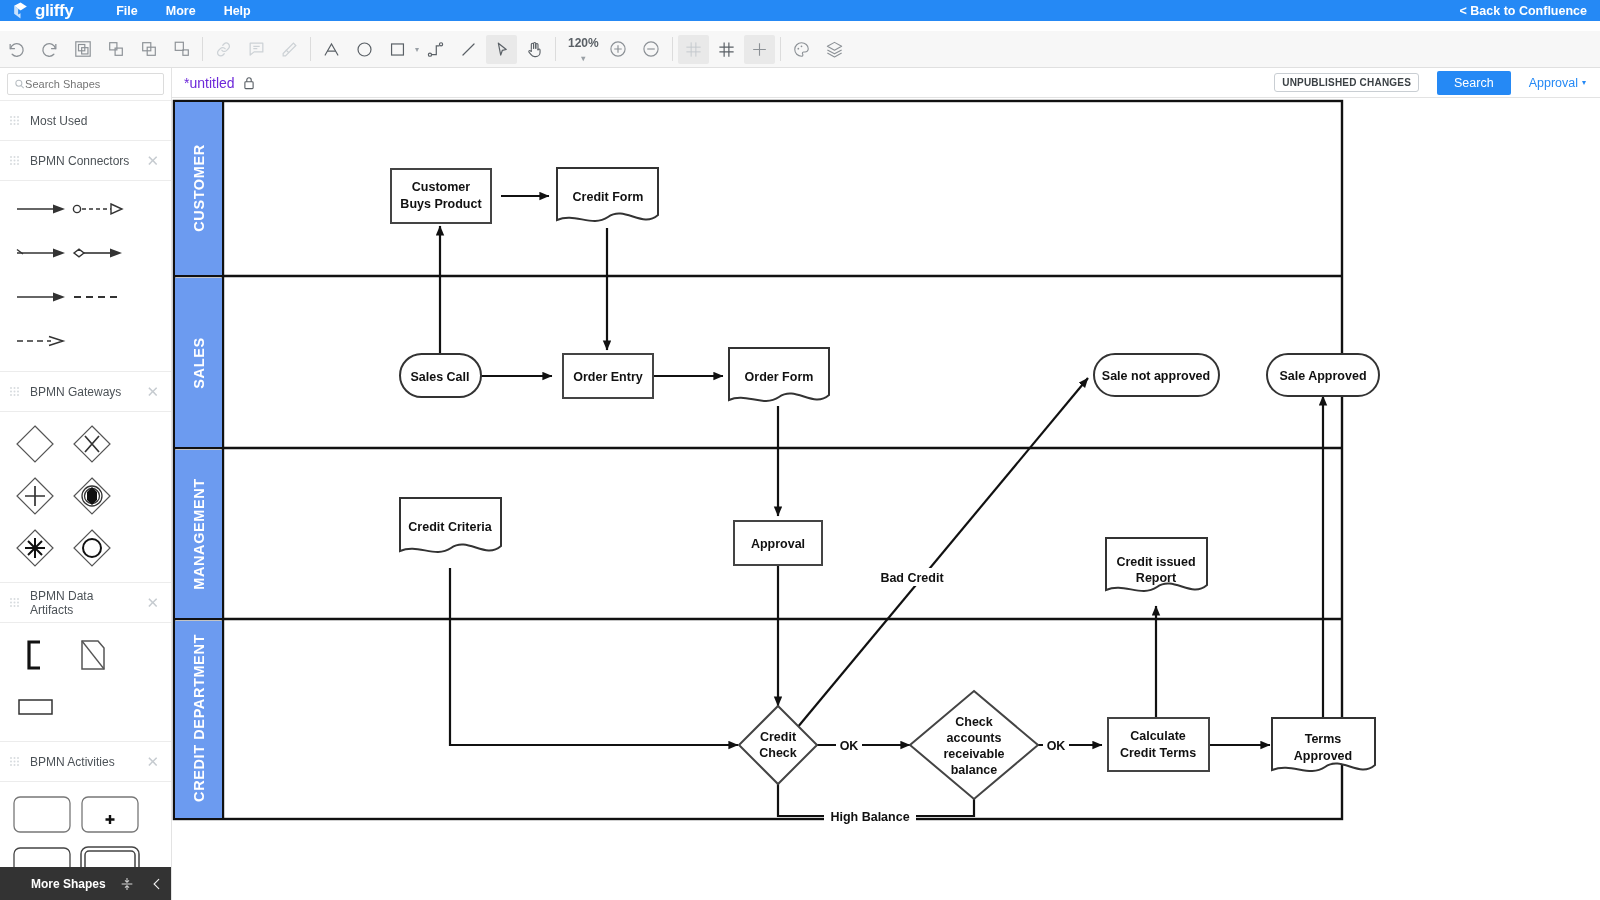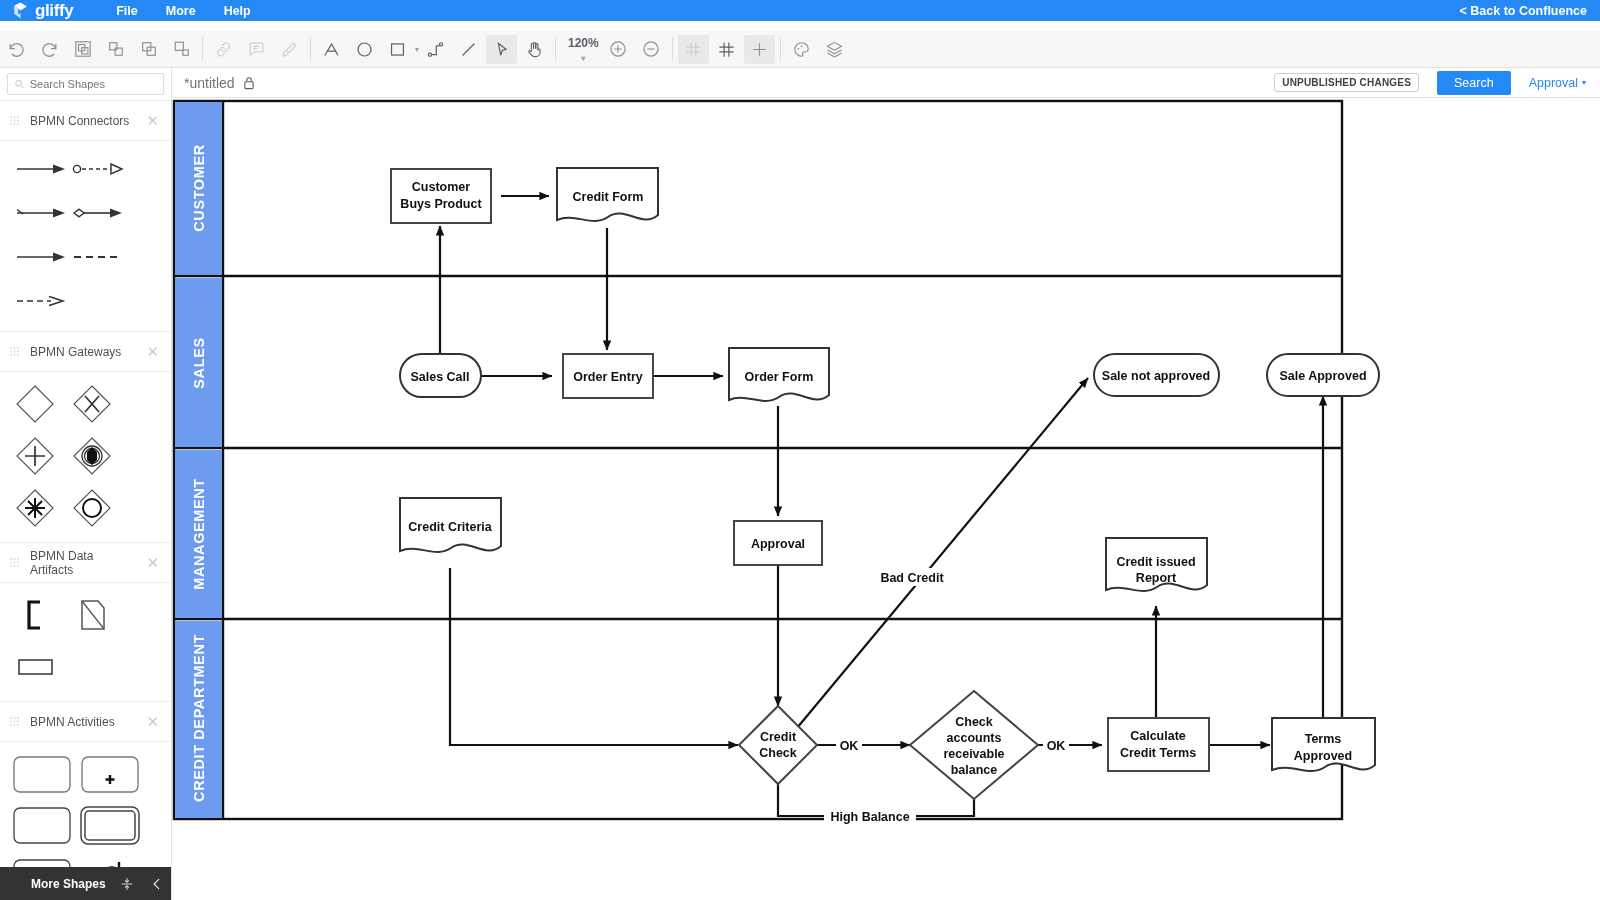--- a/index.html
+++ b/index.html
@@ -68,21 +68,21 @@
     background: #fff;
     border-right: 1px solid #e3e3e3;
     overflow: hidden;
   }
   .search-row {
     height: 33px; display: flex; align-items: center;
     padding: 0 7px; border-bottom: 1px solid #ececec;
   }
   .search-box {
     flex: 1; height: 22px; border: 1px solid #dcdcdc; border-radius: 2px;
-    display: flex; align-items: center; padding: 0 6px; gap: 5px;
+    display: flex; align-items: center; padding: 0 6px; 
     background: #fff;
   }
   .search-box input {
     border: none; outline: none; font-size: 11px; color: #9aa0a6;
     font-family: "Liberation Sans", sans-serif; width: 100%; background: transparent;
   }
   .sec-header {
     height: 40px; display: flex; align-items: center;
     padding: 0 12px 0 10px; gap: 11px;
     border-bottom: 1px solid #ececec;
@@ -115,21 +115,21 @@
   .ms-icon { width: 30px; display: flex; align-items: center; justify-content: center; }
 
   
   .dochead {
     position: absolute; top: 68px; left: 172px;
     width: 1428px; height: 30px;
     background: #fff;
     border-bottom: 1px solid #e3e3e3;
     display: flex; align-items: center;
   }
-  .doc-title { font-size: 14px; color: #737373; padding-left: 12px; }
+  .doc-title { font-size: 14px; color: #6d28d9; padding-left: 12px; }
   .lock-icon { margin-left: 8px; display: flex; align-items: center; }
   .dochead-right {
     margin-left: auto; display: flex; align-items: center;
     padding-right: 14px; gap: 18px;
   }
   .badge {
     border: 1px solid #c9ced3; border-radius: 3px;
     font-size: 10px; font-weight: bold; color: #3b4145;
     padding: 3px 7px; letter-spacing: 0.2px;
   }
@@ -341,20 +341,36 @@
   <div class="search-row">
     <div class="search-box">
       <svg width="12" height="12" viewBox="0 0 24 24" fill="none" stroke="#b7bdc2" stroke-width="2.2">
         <circle cx="10.5" cy="10.5" r="6.5"></circle>
           <path d="M15.5 15.5L21 21"></path>
       </svg>
       <input placeholder="Search Shapes" style="">
     </div>
   </div>
 
+  <div class="sec-header">
+    <svg class="grip" viewBox="0 0 9 9">
+      <g fill="#d7dbde">
+          <circle cx="1" cy="1" r="1"></circle>
+          <circle cx="4.5" cy="1" r="1"></circle>
+          <circle cx="8" cy="1" r="1"></circle>
+      <circle cx="1" cy="4.5" r="1"></circle>
+          <circle cx="4.5" cy="4.5" r="1"></circle>
+          <circle cx="8" cy="4.5" r="1"></circle>
+      <circle cx="1" cy="8" r="1"></circle>
+          <circle cx="4.5" cy="8" r="1"></circle>
+          <circle cx="8" cy="8" r="1"></circle>
+        </g>
+    </svg>
+    <span class="sec-title">Most Used</span>
+  </div>
 
   <div class="sec-header">
     <svg class="grip" viewBox="0 0 9 9">
       <g fill="#d7dbde">
           <circle cx="1" cy="1" r="1"></circle>
           <circle cx="4.5" cy="1" r="1"></circle>
           <circle cx="8" cy="1" r="1"></circle>
       <circle cx="1" cy="4.5" r="1"></circle>
           <circle cx="4.5" cy="4.5" r="1"></circle>
           <circle cx="8" cy="4.5" r="1"></circle>

